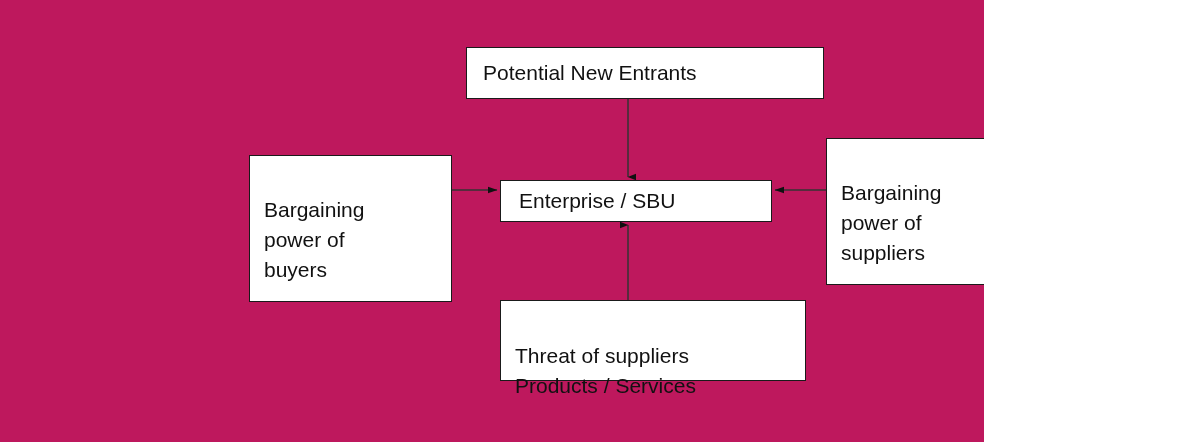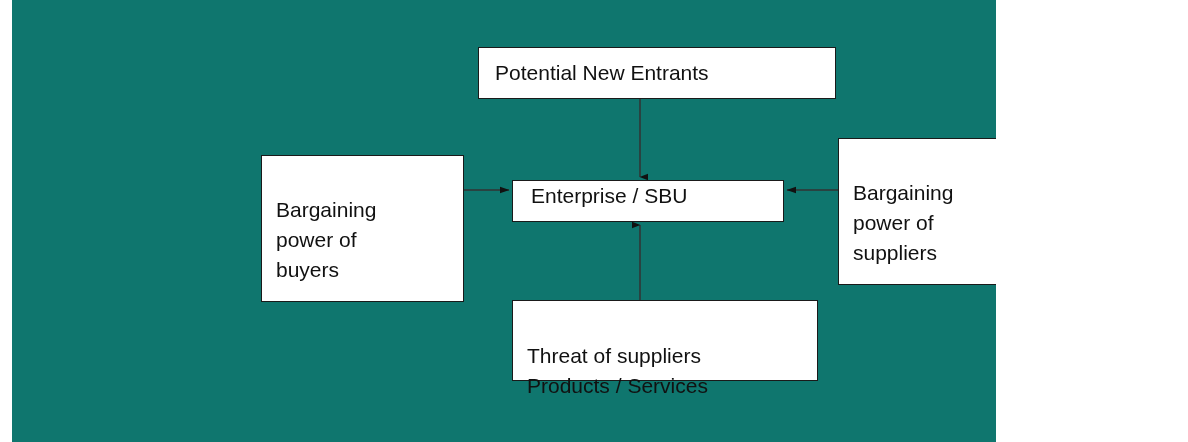--- a/index.html
+++ b/index.html
@@ -4,40 +4,39 @@
 <style>
   html, body {
     margin: 0;
     padding: 0;
     background: #ffffff;
   }
   #canvas {
     position: relative;
     width: 984px;
     height: 442px;
-    background: #0f766e;
+    background: #be185d;
     font-family: "Liberation Sans", sans-serif;
     overflow: hidden;
-    margin-left: 12px;
   }
   .node {
     position: absolute;
     box-sizing: border-box;
     border: 1.6px solid #1a1a1a;
     background: #ffffff;
     color: #111111;
     font-size: 21px;
     line-height: 30px;
     padding: 9px 14px;
     white-space: pre-line;
     z-index: 2;
   }
   .node-center {
     display: flex;
-    align-items: flex-start;
+    align-items: center;
     padding: 0 18px;
     white-space: nowrap;
   }
   #node-new-entrants {
     left: 466px;
     top: 47px;
     width: 358px;
     height: 52px;
     display: flex;
     align-items: center;

